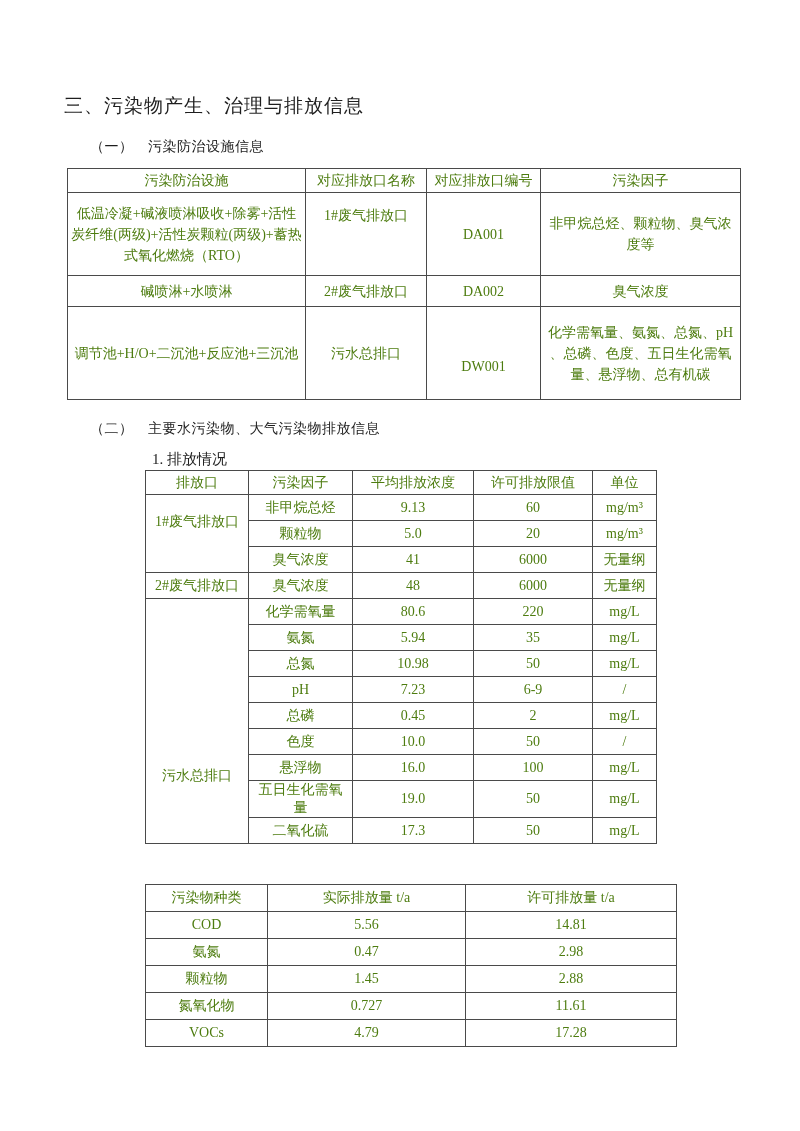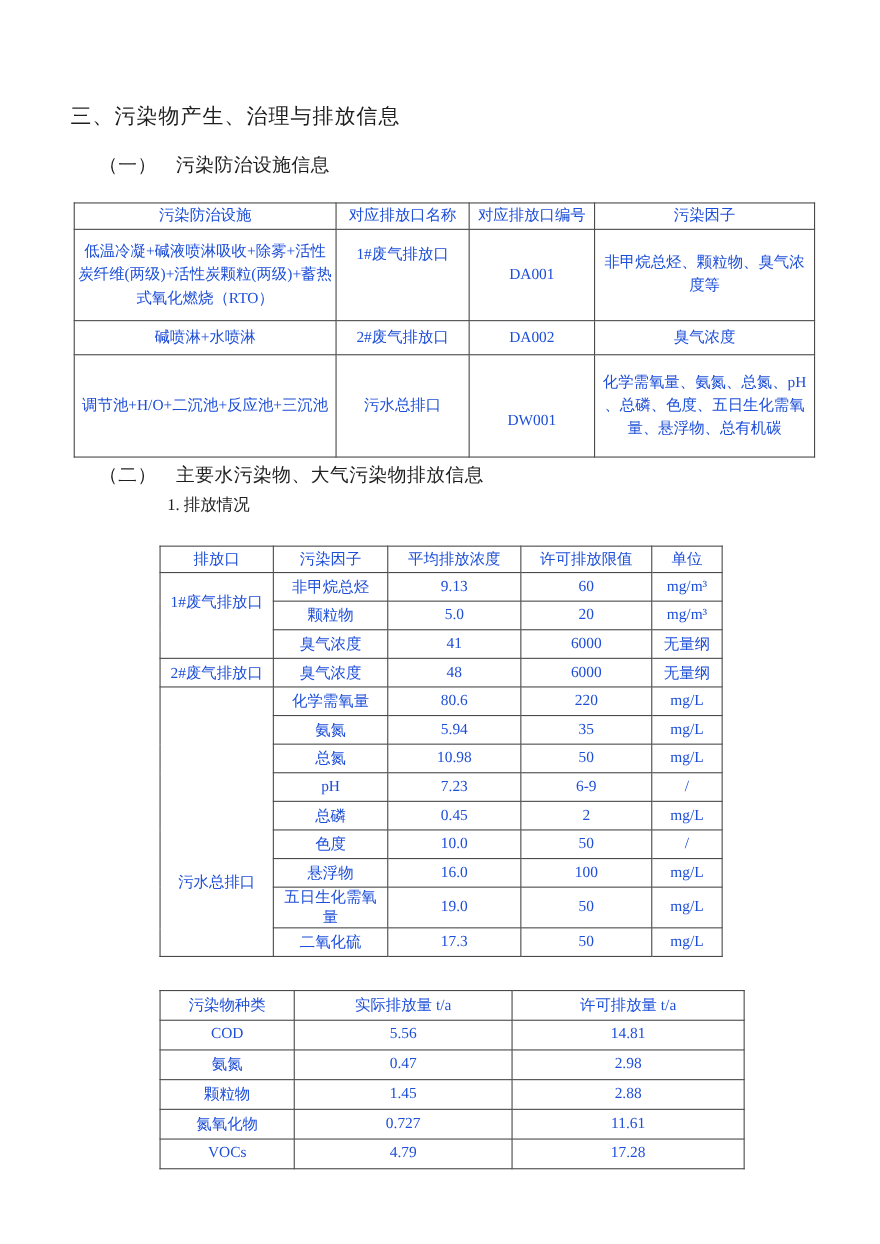--- a/index.html
+++ b/index.html
@@ -11,48 +11,48 @@
     font-family:"Liberation Serif","DejaVu Serif",serif;
     color:#1e1e1e;
     overflow:hidden;
   }
   .title {
     position:absolute; left:64px; top:93px;
     font-size:19px; font-weight:400; letter-spacing:1px;
     font-family:"Liberation Serif","DejaVu Serif",serif;
   }
   .h2 {
-    position:absolute; font-size:17px; letter-spacing:0.5px;
+    position:absolute; font-size:14px; letter-spacing:0.5px;
   }
   .sec1 { left:90px; top:138px; }
   .sec2 { left:90px; top:420px; }
   .h3 {
     position:absolute; left:152px; top:450px; font-size:15px;
   }
   table {
     position:absolute;
     border-collapse:collapse; table-layout:fixed;
-    font-size:14px; color:#1d4ed8;margin-top:16px;
+    font-size:14px; color:#4d7c0f;
   }
   th, td {
     border:1px solid #4a4a4a;
     text-align:center; vertical-align:middle;
     font-weight:normal;
     padding:0 3px;
     overflow:hidden;
     word-break:break-all;
   }
   
   .t1 { left:67px; top:168px; width:673px; line-height:21px; }
   .t1 .rh  { height:24px; }
   .t1 .r1  { height:83px; }
   .t1 .r2  { height:31px; }
   .t1 .r3  { height:93px; }
   
-  .t2 { left:145px; top:480px; width:511px; }
+  .t2 { left:145px; top:470px; width:511px; }
   .t2 tr { height:26px; }
   .t2 .rh { height:24px; }
   
   .t3 { left:145px; top:884px; width:531px; }
   .t3 tr { height:27px; }
   
   .nudge-up    { padding-bottom:38px; }
   .nudge-up-sm { padding-bottom:24px; }
   .nudge-dn    { padding-top:26px; }
   .nudge-dn-lg { padding-top:110px; }

